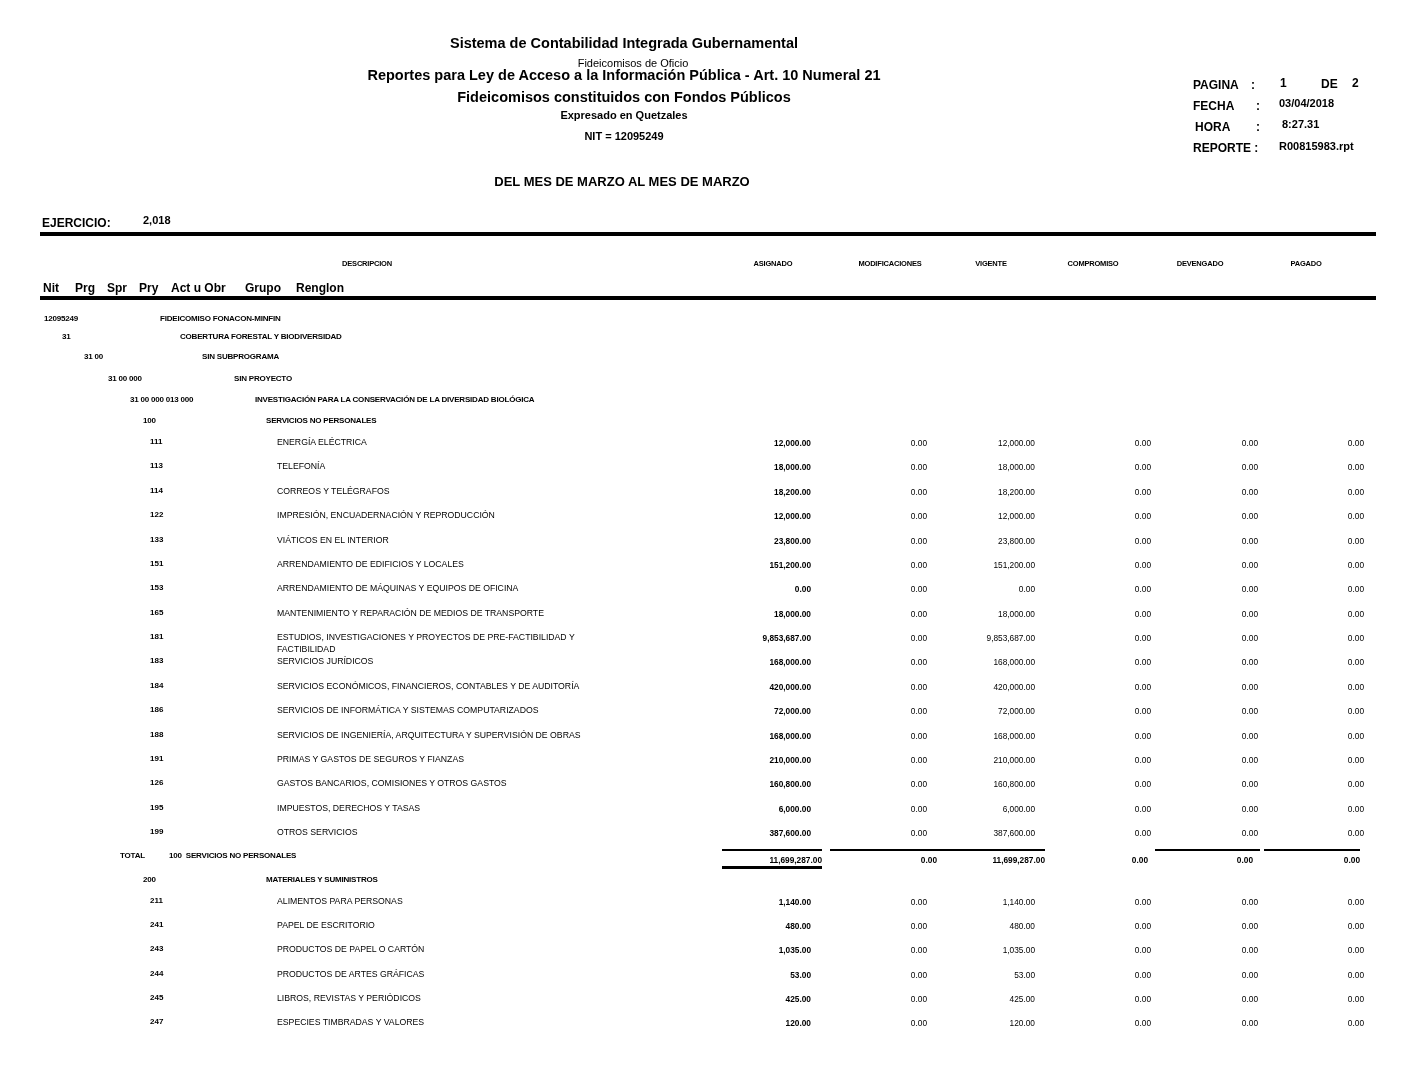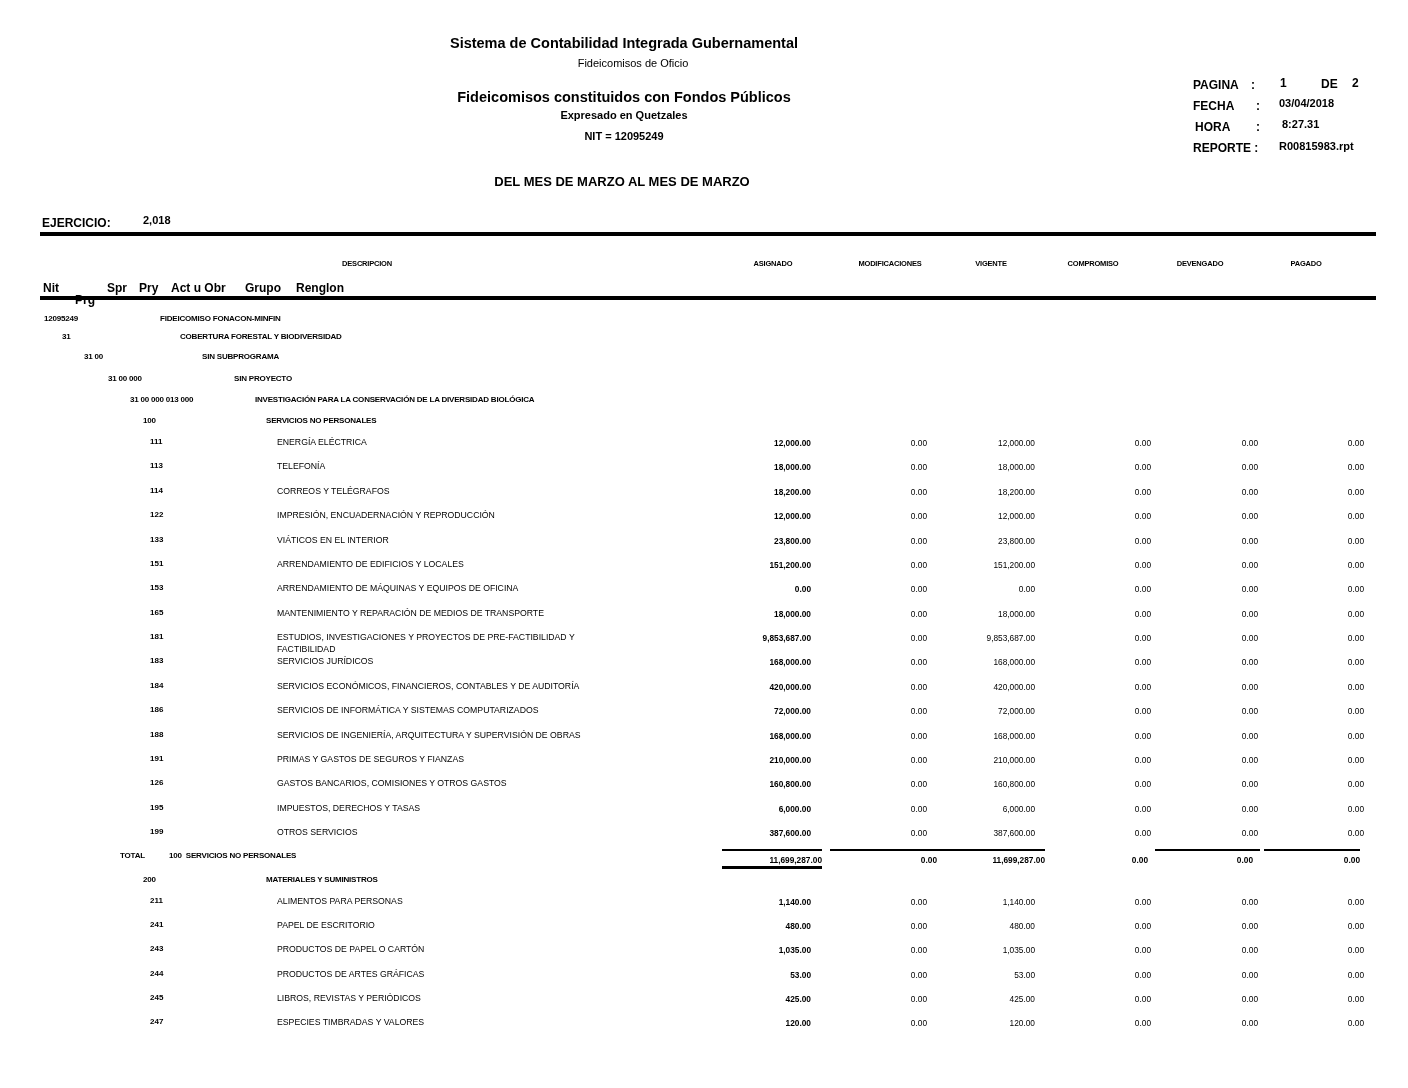--- a/index.html
+++ b/index.html
@@ -20,20 +20,21 @@
   .num.bold { font-weight:bold; }
   .rule { position:absolute; background:#000000; }
 </style>
 </head>
 <body>
 
 <div id="page">
 
   <div class="abs c b t14" style="left:624px; top:35px;">Sistema de Contabilidad Integrada Gubernamental</div>
   <div class="abs c t11" style="left:633px; top:57px;">Fideicomisos de Oficio</div>
+  <div class="abs c b t14" style="left:624px; top:67px;">Reportes para Ley de Acceso a la Información Pública - Art. 10 Numeral 21</div>
   <div class="abs c b t14" style="left:624px; top:89px;">Fideicomisos constituidos con Fondos Públicos</div>
   <div class="abs c b t11" style="left:624px; top:109px;">Expresado en Quetzales</div>
   <div class="abs c b t11" style="left:624px; top:130px;">NIT = 12095249</div>
   <div class="abs c b t13" style="left:622px; top:174px;">DEL MES DE MARZO AL MES DE MARZO</div>
 
   <div>
     <div class="abs b t12" style="left:1193px; top:78px;">PAGINA</div>
     <div class="abs b t12" style="left:1251px; top:78px;">:</div>
     <div class="abs b t12" style="left:1280px; top:76px;">1</div>
     <div class="abs b t12" style="left:1321px; top:77px;">DE</div>
@@ -58,21 +59,21 @@
 
   <div class="abs c hdr" style="left:367px; top:258px;">DESCRIPCION</div>
   <div class="abs c hdr" style="left:773px; top:258px;">ASIGNADO</div>
   <div class="abs c hdr" style="left:890px; top:258px;">MODIFICACIONES</div>
   <div class="abs c hdr" style="left:991px; top:258px;">VIGENTE</div>
   <div class="abs c hdr" style="left:1093px; top:258px;">COMPROMISO</div>
   <div class="abs c hdr" style="left:1200px; top:258px;">DEVENGADO</div>
   <div class="abs c hdr" style="left:1306px; top:258px;">PAGADO</div>
 
   <div class="abs b t12" style="left:43px; top:281px;">Nit</div>
-  <div class="abs b t12" style="left:75px; top:281px;margin-top:12px;">Prg</div>
+  <div class="abs b t12" style="left:75px; top:281px;">Prg</div>
   <div class="abs b t12" style="left:107px; top:281px;">Spr</div>
   <div class="abs b t12" style="left:139px; top:281px;">Pry</div>
   <div class="abs b t12" style="left:171px; top:281px;">Act u Obr</div>
   <div class="abs b t12" style="left:245px; top:281px;">Grupo</div>
   <div class="abs b t12" style="left:296px; top:281px;">Renglon</div>
 
   <div class="rule" style="left:40px; top:296px; width:1336px; height:4px;"></div>
 
   <div>
     <div class="abs hier" style="left:44px; top:313px;">12095249</div>

